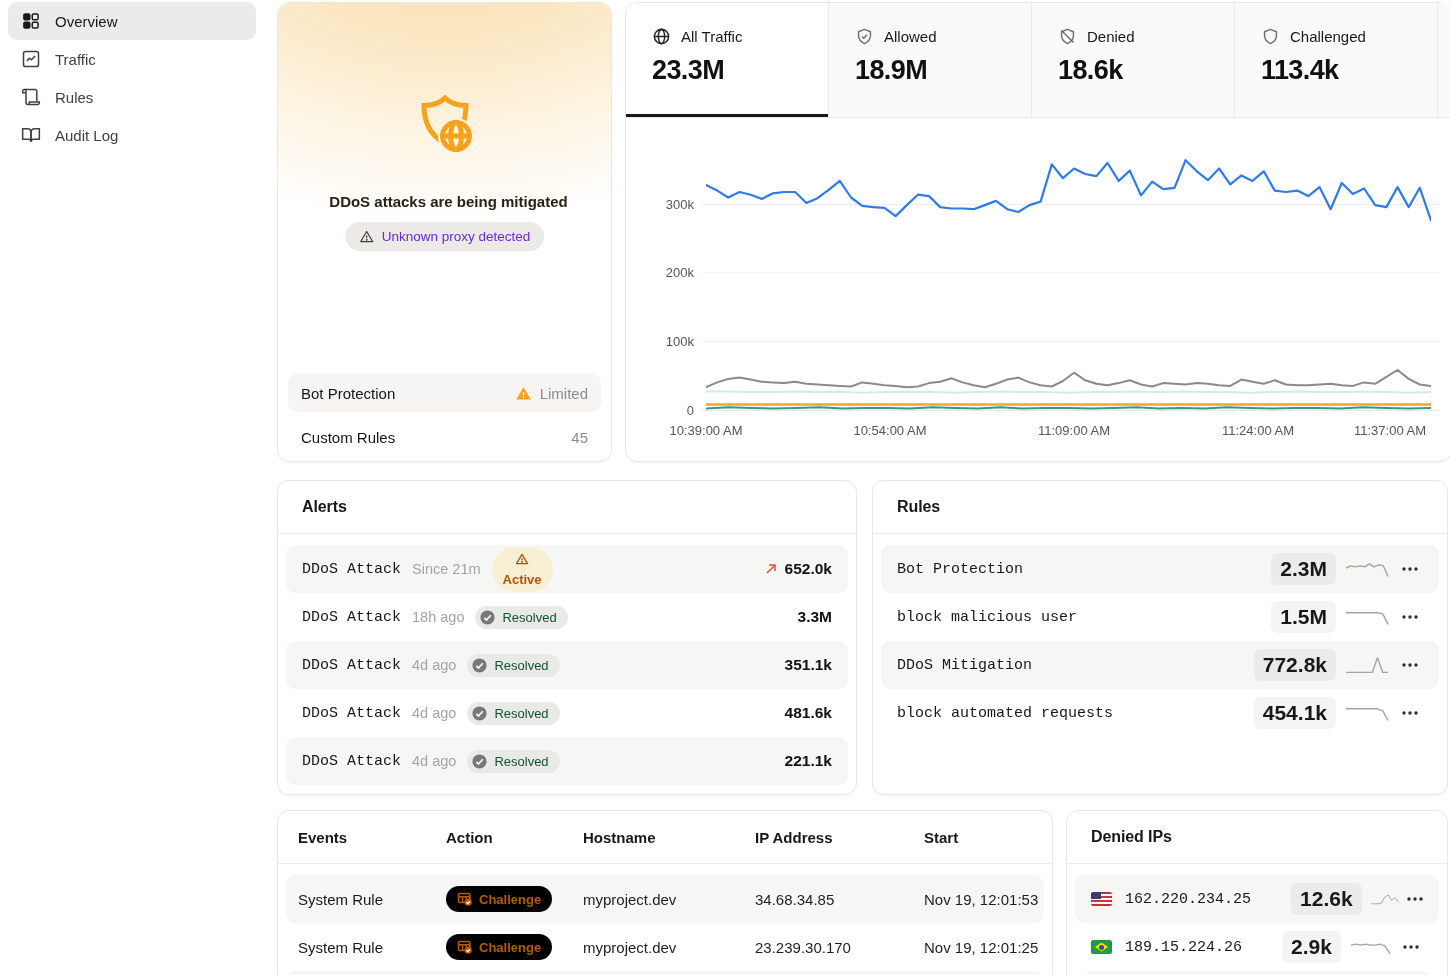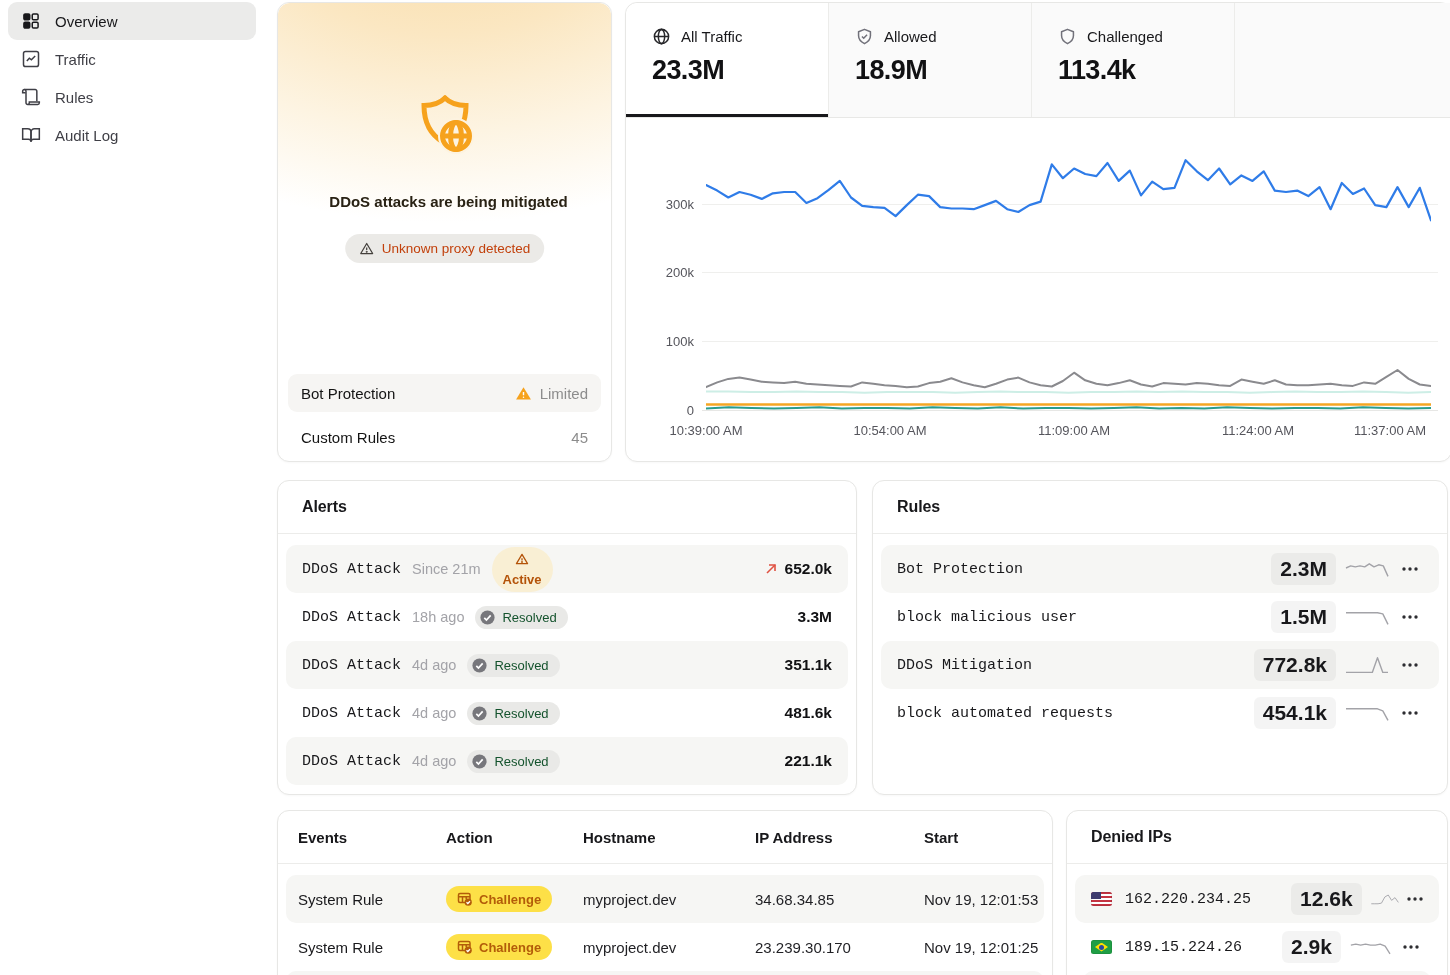--- a/index.html
+++ b/index.html
@@ -21,23 +21,23 @@
     font-size:16px; font-weight:700; border-bottom:1px solid #ececea; letter-spacing:-.1px; }
 
   
   .status-card { left:277px; top:2px; width:335px; height:460px; overflow:hidden; }
   .hero { position:absolute; left:0; top:0; right:0; height:250px;
     background:radial-gradient(140% 130% at 50% -42%, #f8d9a0 0%, #fbe7c2 42%, #fdf4e2 72%, #ffffff 100%);
     border-radius:12px 12px 0 0; }
   .hero-shield { position:absolute; left:50%; top:86px; transform:translateX(-50%); }
   .hero-title { position:absolute; left:8px; right:0; top:190px; text-align:center;
     font-size:15px; font-weight:700; color:#292214; }
-  .hero-badge { position:absolute; left:50%; top:231px; transform:translateX(-50%);
+  .hero-badge { position:absolute; left:50%; top:219px; transform:translateX(-50%);
     display:inline-flex; align-items:center; gap:8px; background:#ebeae7; border-radius:999px;
-    padding:7px 14px; font-size:13.5px; color:#c2410c; white-space:nowrap; }
+    padding:7px 14px; font-size:13.5px; color:#6d28d9; white-space:nowrap; }
   .card-row { position:absolute; left:10px; right:10px; height:38px; display:flex; align-items:center;
     justify-content:space-between; padding:0 13px; border-radius:9px; font-size:15px; }
   .card-row.bot { top:371px; background:#f6f5f3; }
   .card-row.rules { top:415px; }
   .card-row .lbl { color:#141414; font-weight:500; }
   .card-row .val { color:#8c8c8c; display:flex; align-items:center; gap:8px; }
 
   
   .traffic-panel { left:625px; top:2px; width:827px; height:460px; }
   .tabs { display:flex; height:115px; border-bottom:1px solid #e8e8e6; border-radius:12px 0 0 0; overflow:hidden; }
@@ -60,21 +60,21 @@
   .lrow { height:48px; display:flex; align-items:center; padding:0 16px; border-radius:10px; }
   .lrow.alt { background:#f6f6f4; }
   .lrow .name { font-size:15px; font-weight:500; color:#18181b; white-space:nowrap;font-family:Liberation Mono, monospace; }
   .lrow .time { font-size:14.5px; color:#a3a3a8; margin-left:11px; white-space:nowrap; }
   .lrow .spacer { flex:1; }
   .lrow .metric { font-size:15.5px; font-weight:700; color:#111113; display:flex; align-items:center; gap:6px; }
 
   .pill { display:inline-flex; align-items:center; gap:6px; border-radius:999px; font-size:13px; margin-left:11px; white-space:nowrap; }
   .pill.active-pill { background:#f9efd4; color:#b45309; font-weight:700; padding:5px 11px;flex-direction:column; }
   .pill.resolved-pill { background:#e9e9e7; color:#14532d; font-weight:500; padding:3px 11px 3px 4px;text-align:right; }
-  .pill.challenge-pill { background:#fde047; color:#b35c09; font-weight:700; padding:5px 11px; margin-left:0;text-align:center; }
+  .pill.challenge-pill { background:#000000; color:#b35c09; font-weight:700; padding:5px 11px; margin-left:0;text-align:center; }
 
   .alerts-panel { left:277px; top:480px; width:580px; height:315px; }
   .rules-panel  { left:872px; top:480px; width:576px; height:315px; }
 
   .val-chip { display:inline-flex; align-items:center; background:rgba(0,0,0,.045); border-radius:6px;
     padding:4px 9px; font-size:21px; font-weight:700; color:#18181b;margin-left:40px; }
   .spark { margin:0 7px 0 8px; }
   .kebab { width:26px; height:26px; display:flex; align-items:center; justify-content:center; background:none; border:none; cursor:pointer; }
 
   
@@ -193,20 +193,30 @@
               <polyline points="8.8,12 11,14.2 15.2,9.8"></polyline>
           </svg>
           <span>Allowed</span>
         </div>
         <div class="tab-value">18.9M</div>
       </div>
       <div class="tab">
         <div class="tab-top">
           <svg width="19" height="19" viewBox="0 0 24 24" fill="none" stroke="#71717a" stroke-width="1.9">
             <path d="M12 3l7.5 3v5.2c0 4.8-3.3 7.8-7.5 9.8-4.2-2-7.5-5-7.5-9.8V6z" stroke-linejoin="round"></path>
+              <line x1="4.5" y1="4.5" x2="19.5" y2="19.5"></line>
+          </svg>
+          <span>Denied</span>
+        </div>
+        <div class="tab-value">18.6k</div>
+      </div>
+      <div class="tab">
+        <div class="tab-top">
+          <svg width="19" height="19" viewBox="0 0 24 24" fill="none" stroke="#71717a" stroke-width="1.9">
+            <path d="M12 3l7.5 3v5.2c0 4.8-3.3 7.8-7.5 9.8-4.2-2-7.5-5-7.5-9.8V6z" stroke-linejoin="round"></path>
           </svg>
           <span>Challenged</span>
         </div>
         <div class="tab-value">113.4k</div>
       </div>
       <div class="tab-rest"></div>
     </div>
 
     <div class="gridline" style="top:201px"></div>
     <div class="gridline" style="top:269px"></div>

